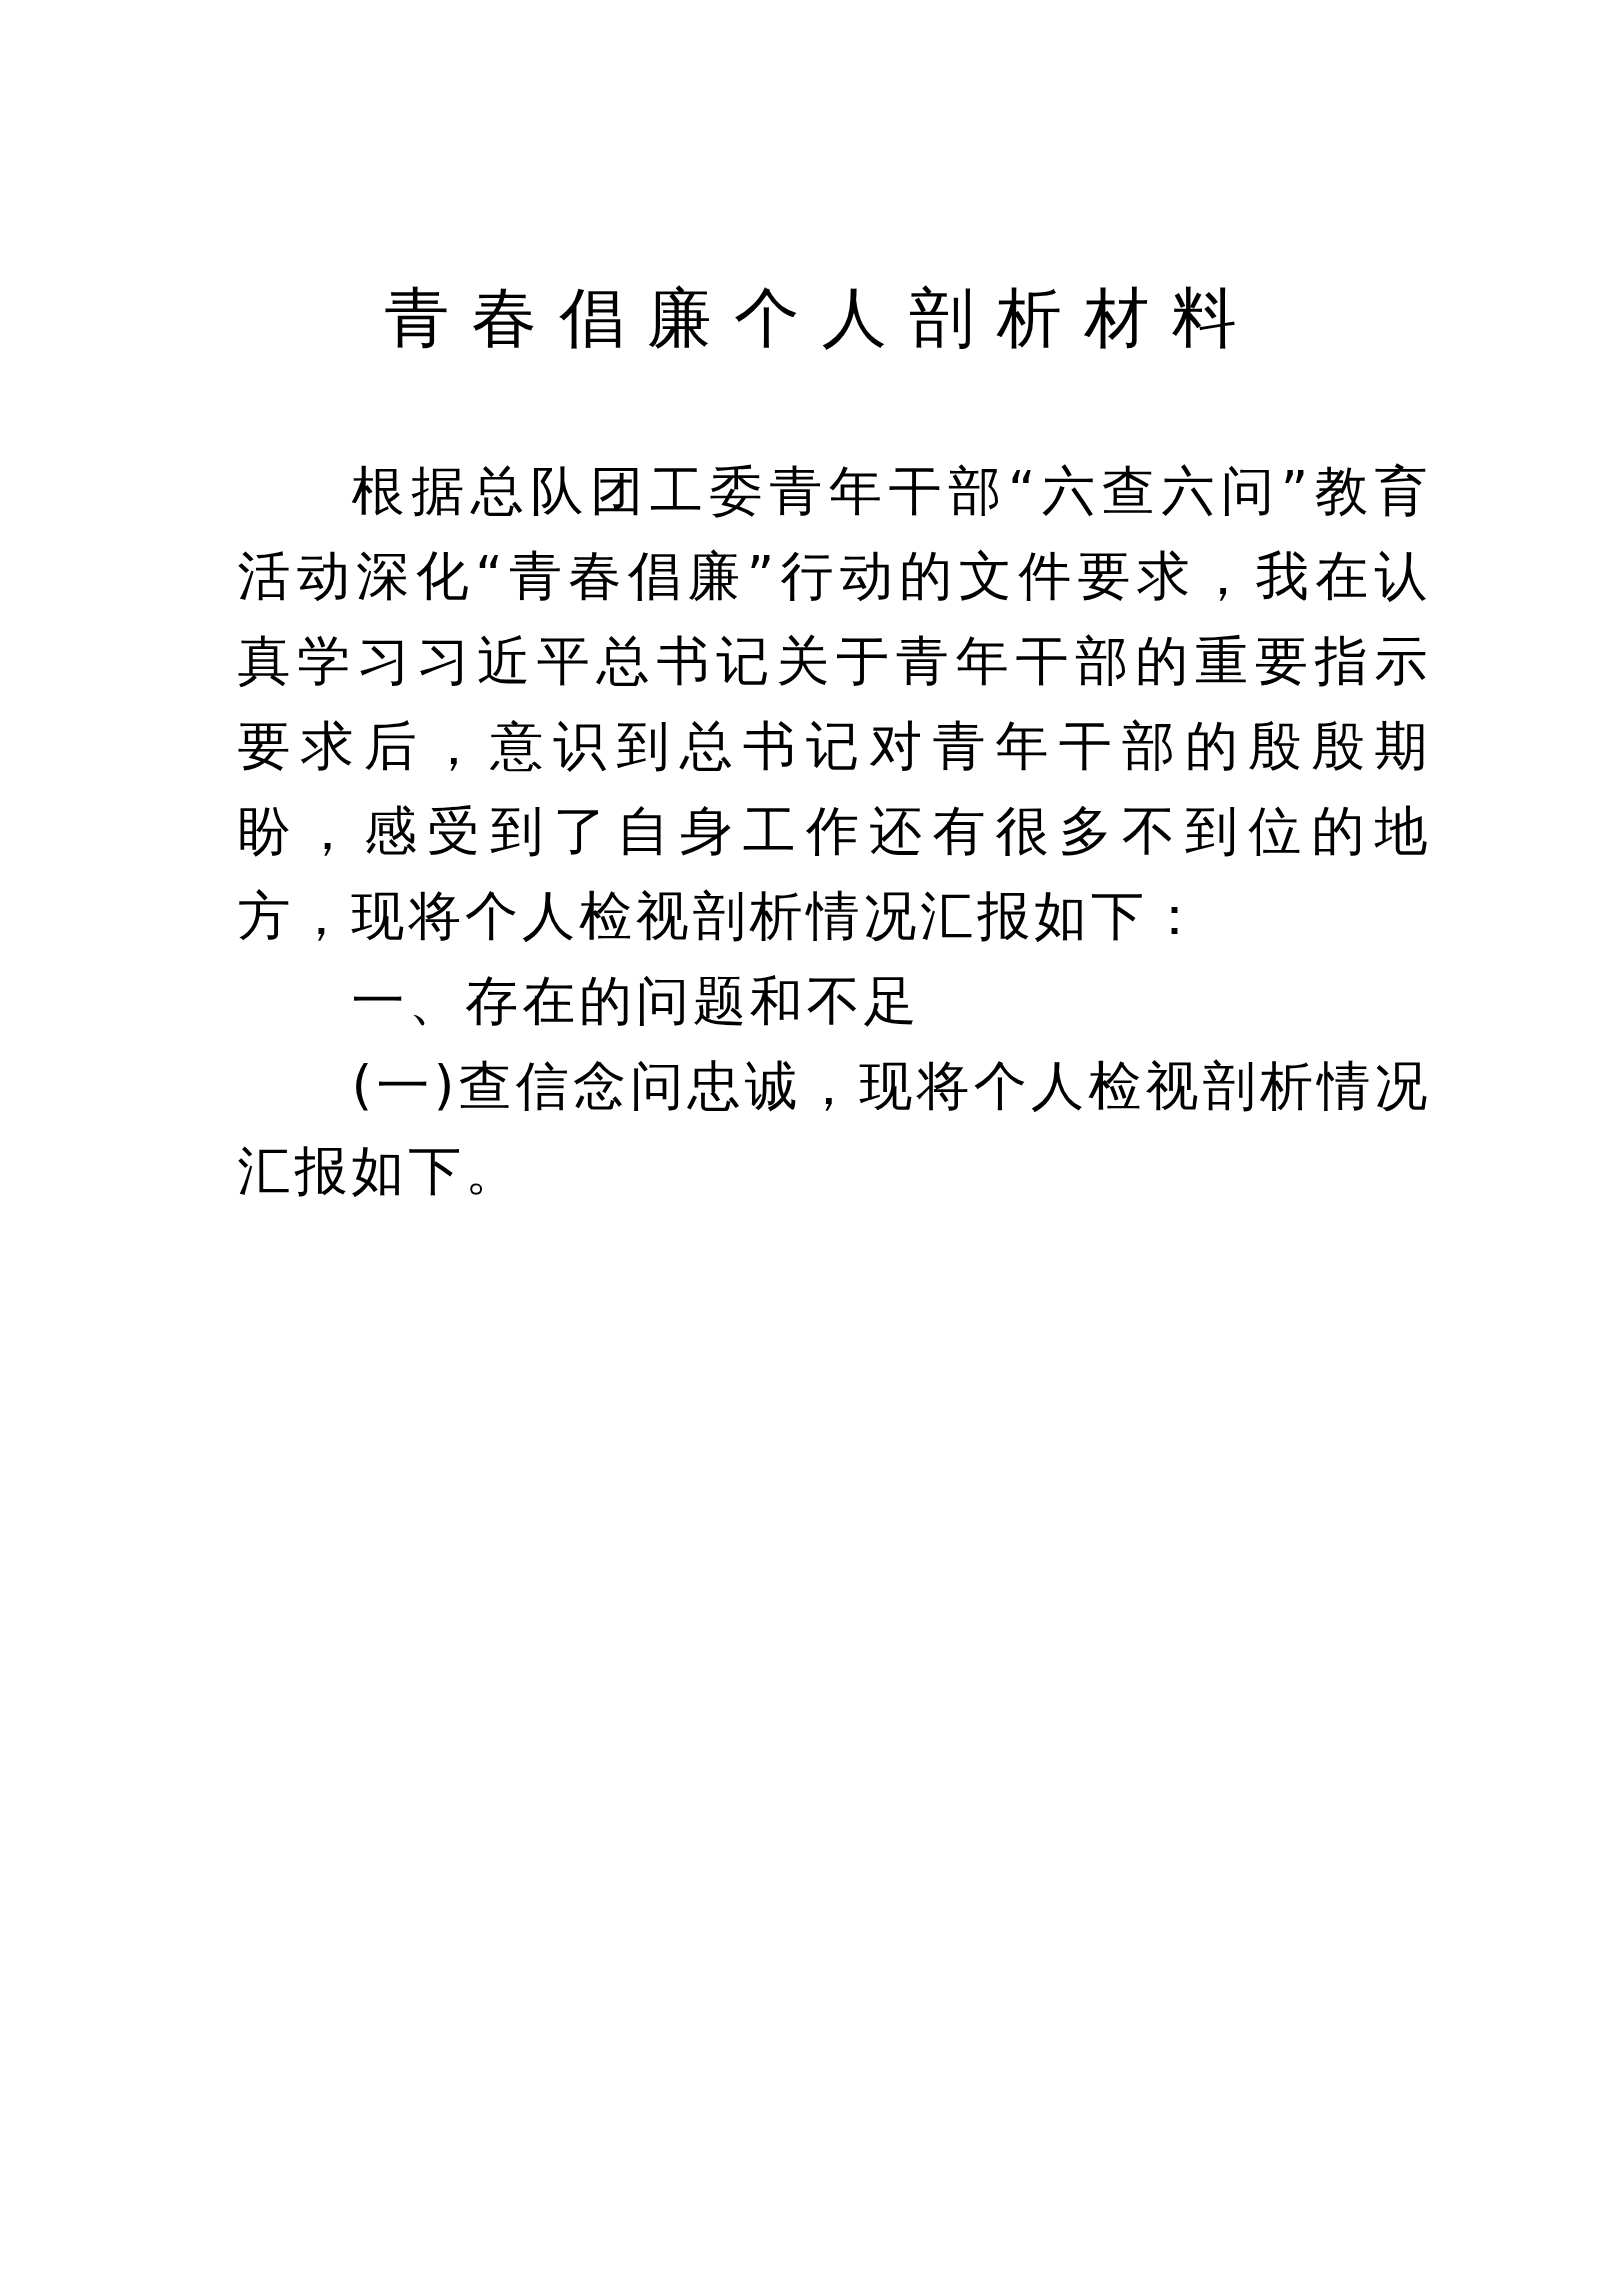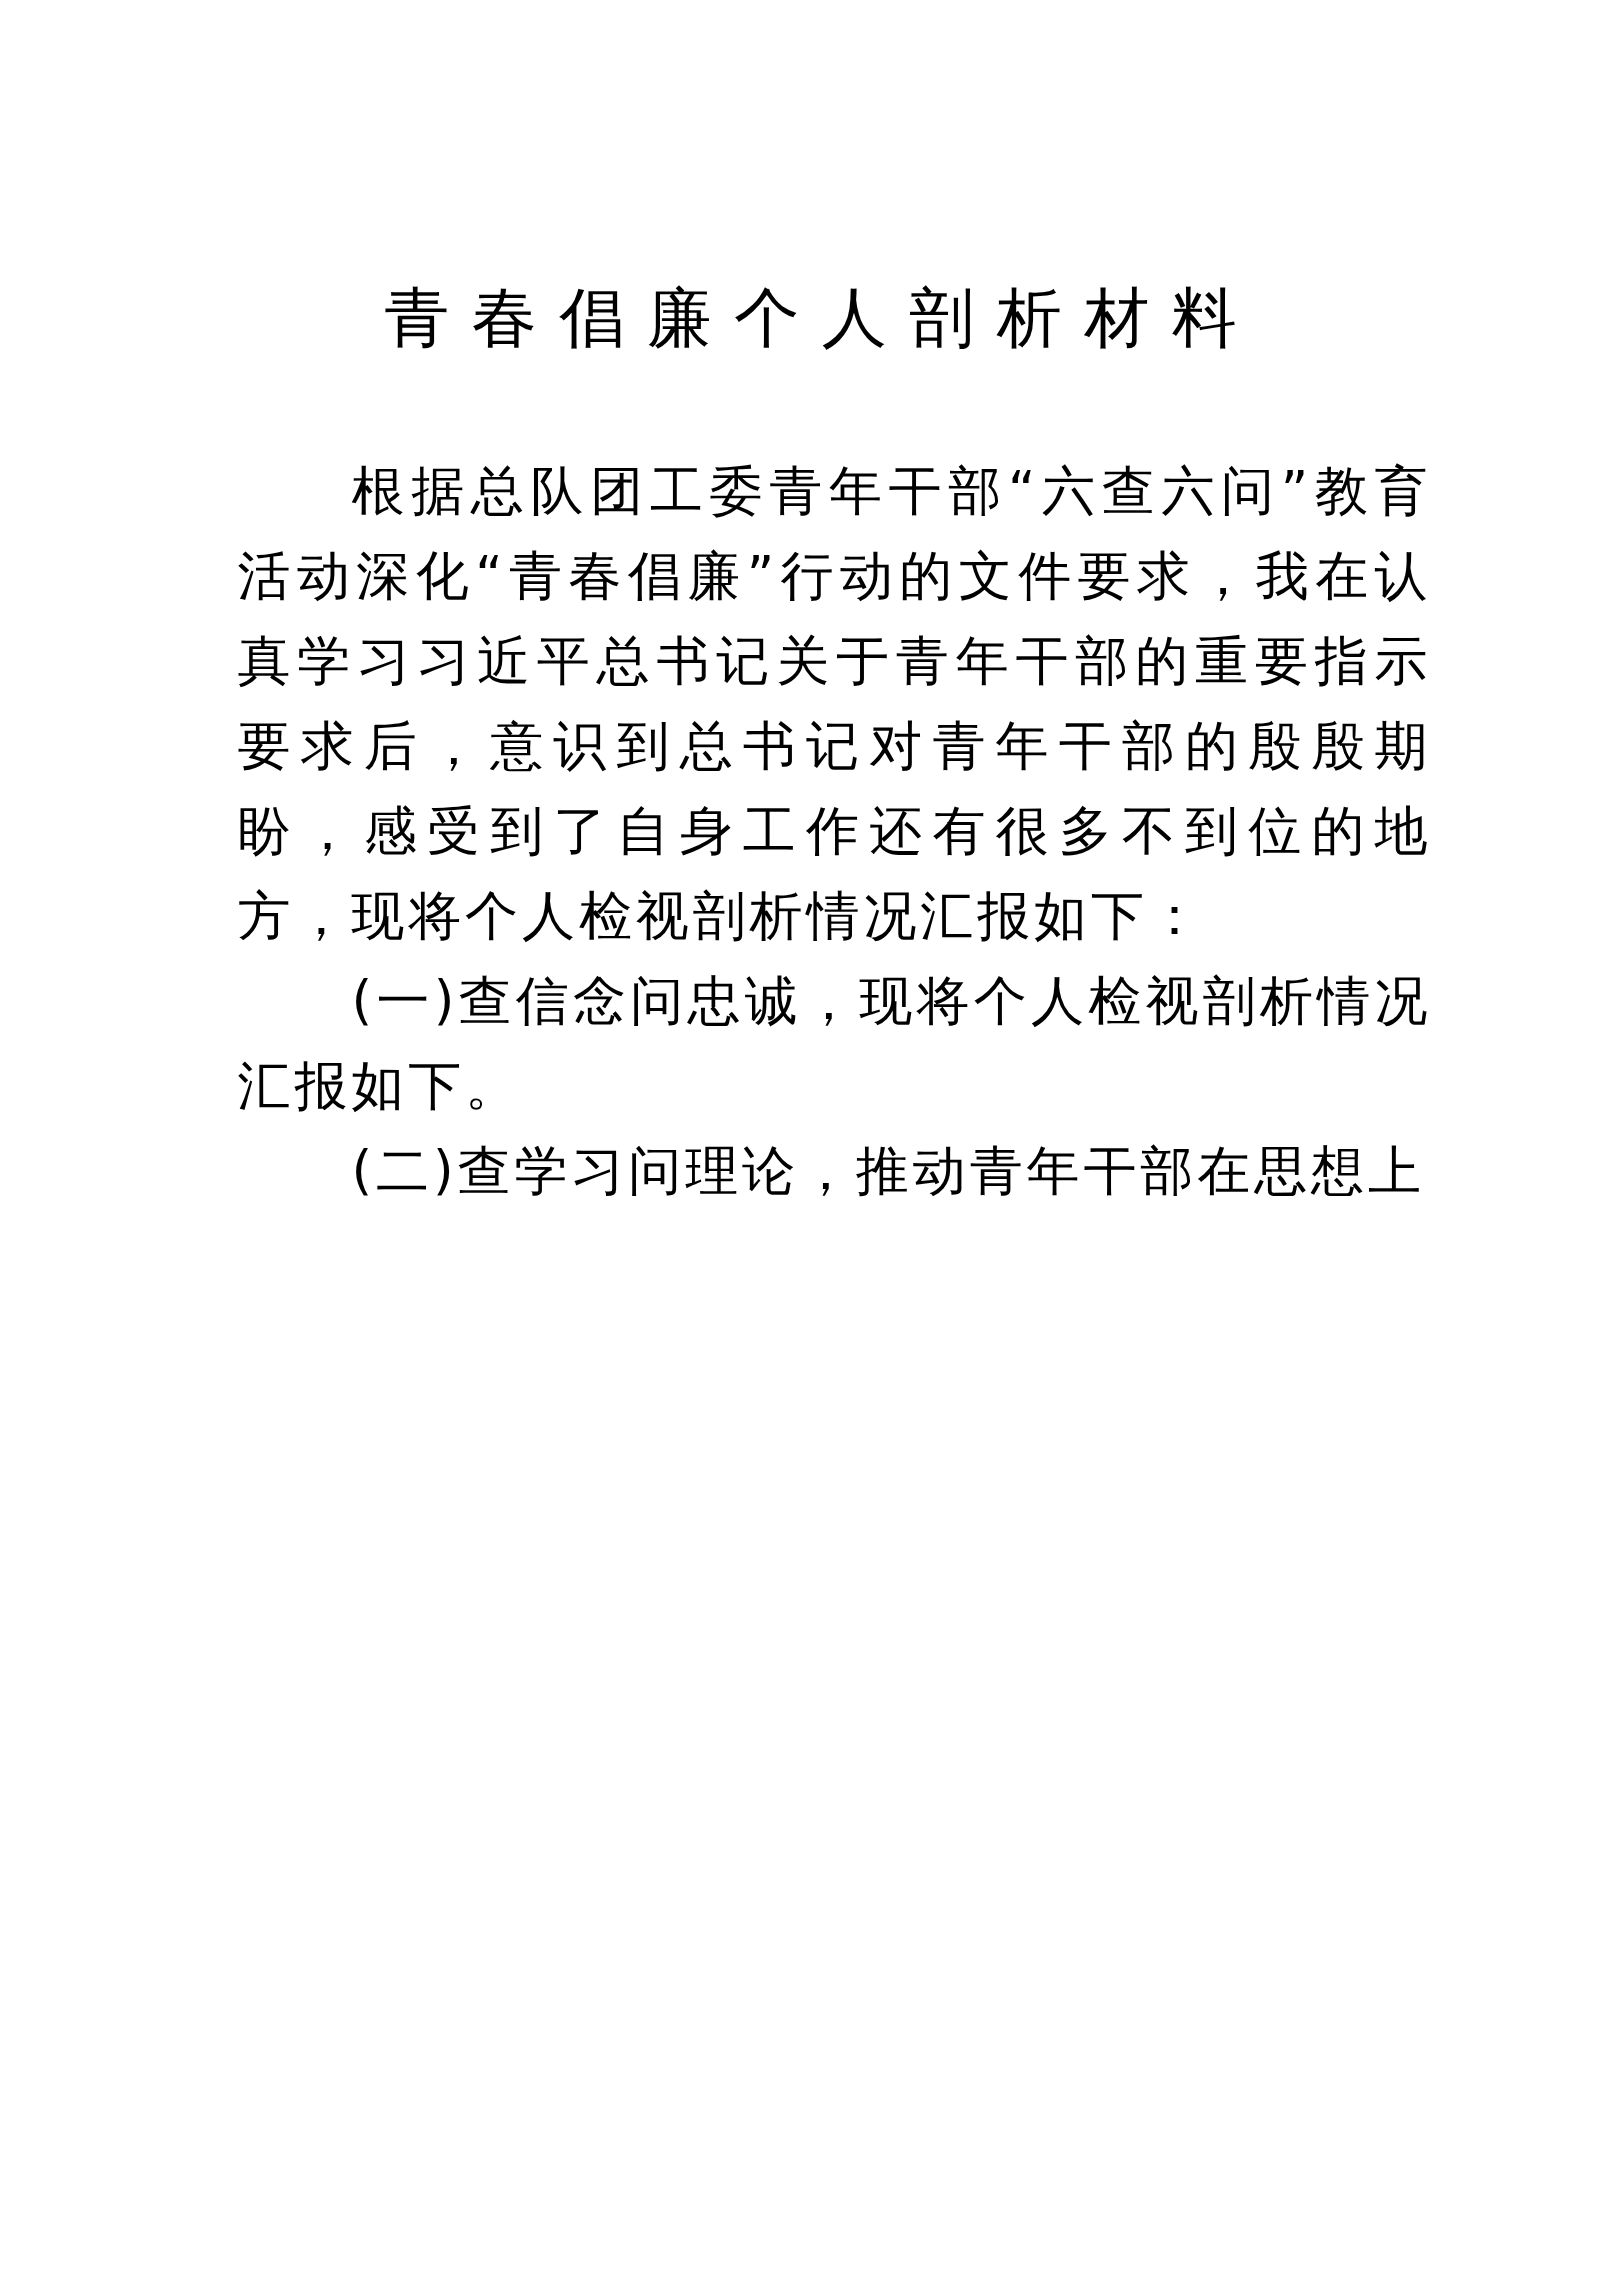--- a/index.html
+++ b/index.html
@@ -43,17 +43,17 @@
   }
 </style>
 </head>
 <body>
 
 <div class="page">
   <h1 class="doc-title">青春倡廉个人剖析材料</h1>
 
   <div class="doc-body">
     <p class="para">根据总队团工委青年干部“六查六问”教育活动深化“青春倡廉”行动的文件要求，我在认真学习习近平总书记关于青年干部的重要指示要求后，意识到总书记对青年干部的殷殷期盼，感受到了自身工作还有很多不到位的地方，现将个人检视剖析情况汇报如下：</p>
+    <p class="para">一、存在的问题和不足</p>
     <p class="para">(一)查信念问忠诚，现将个人检视剖析情况汇报如下。</p>
-    <p class="para">(二)查学习问理论，推动青年干部在思想上</p>
   </div>
 </div>
 
 
 </body></html>

